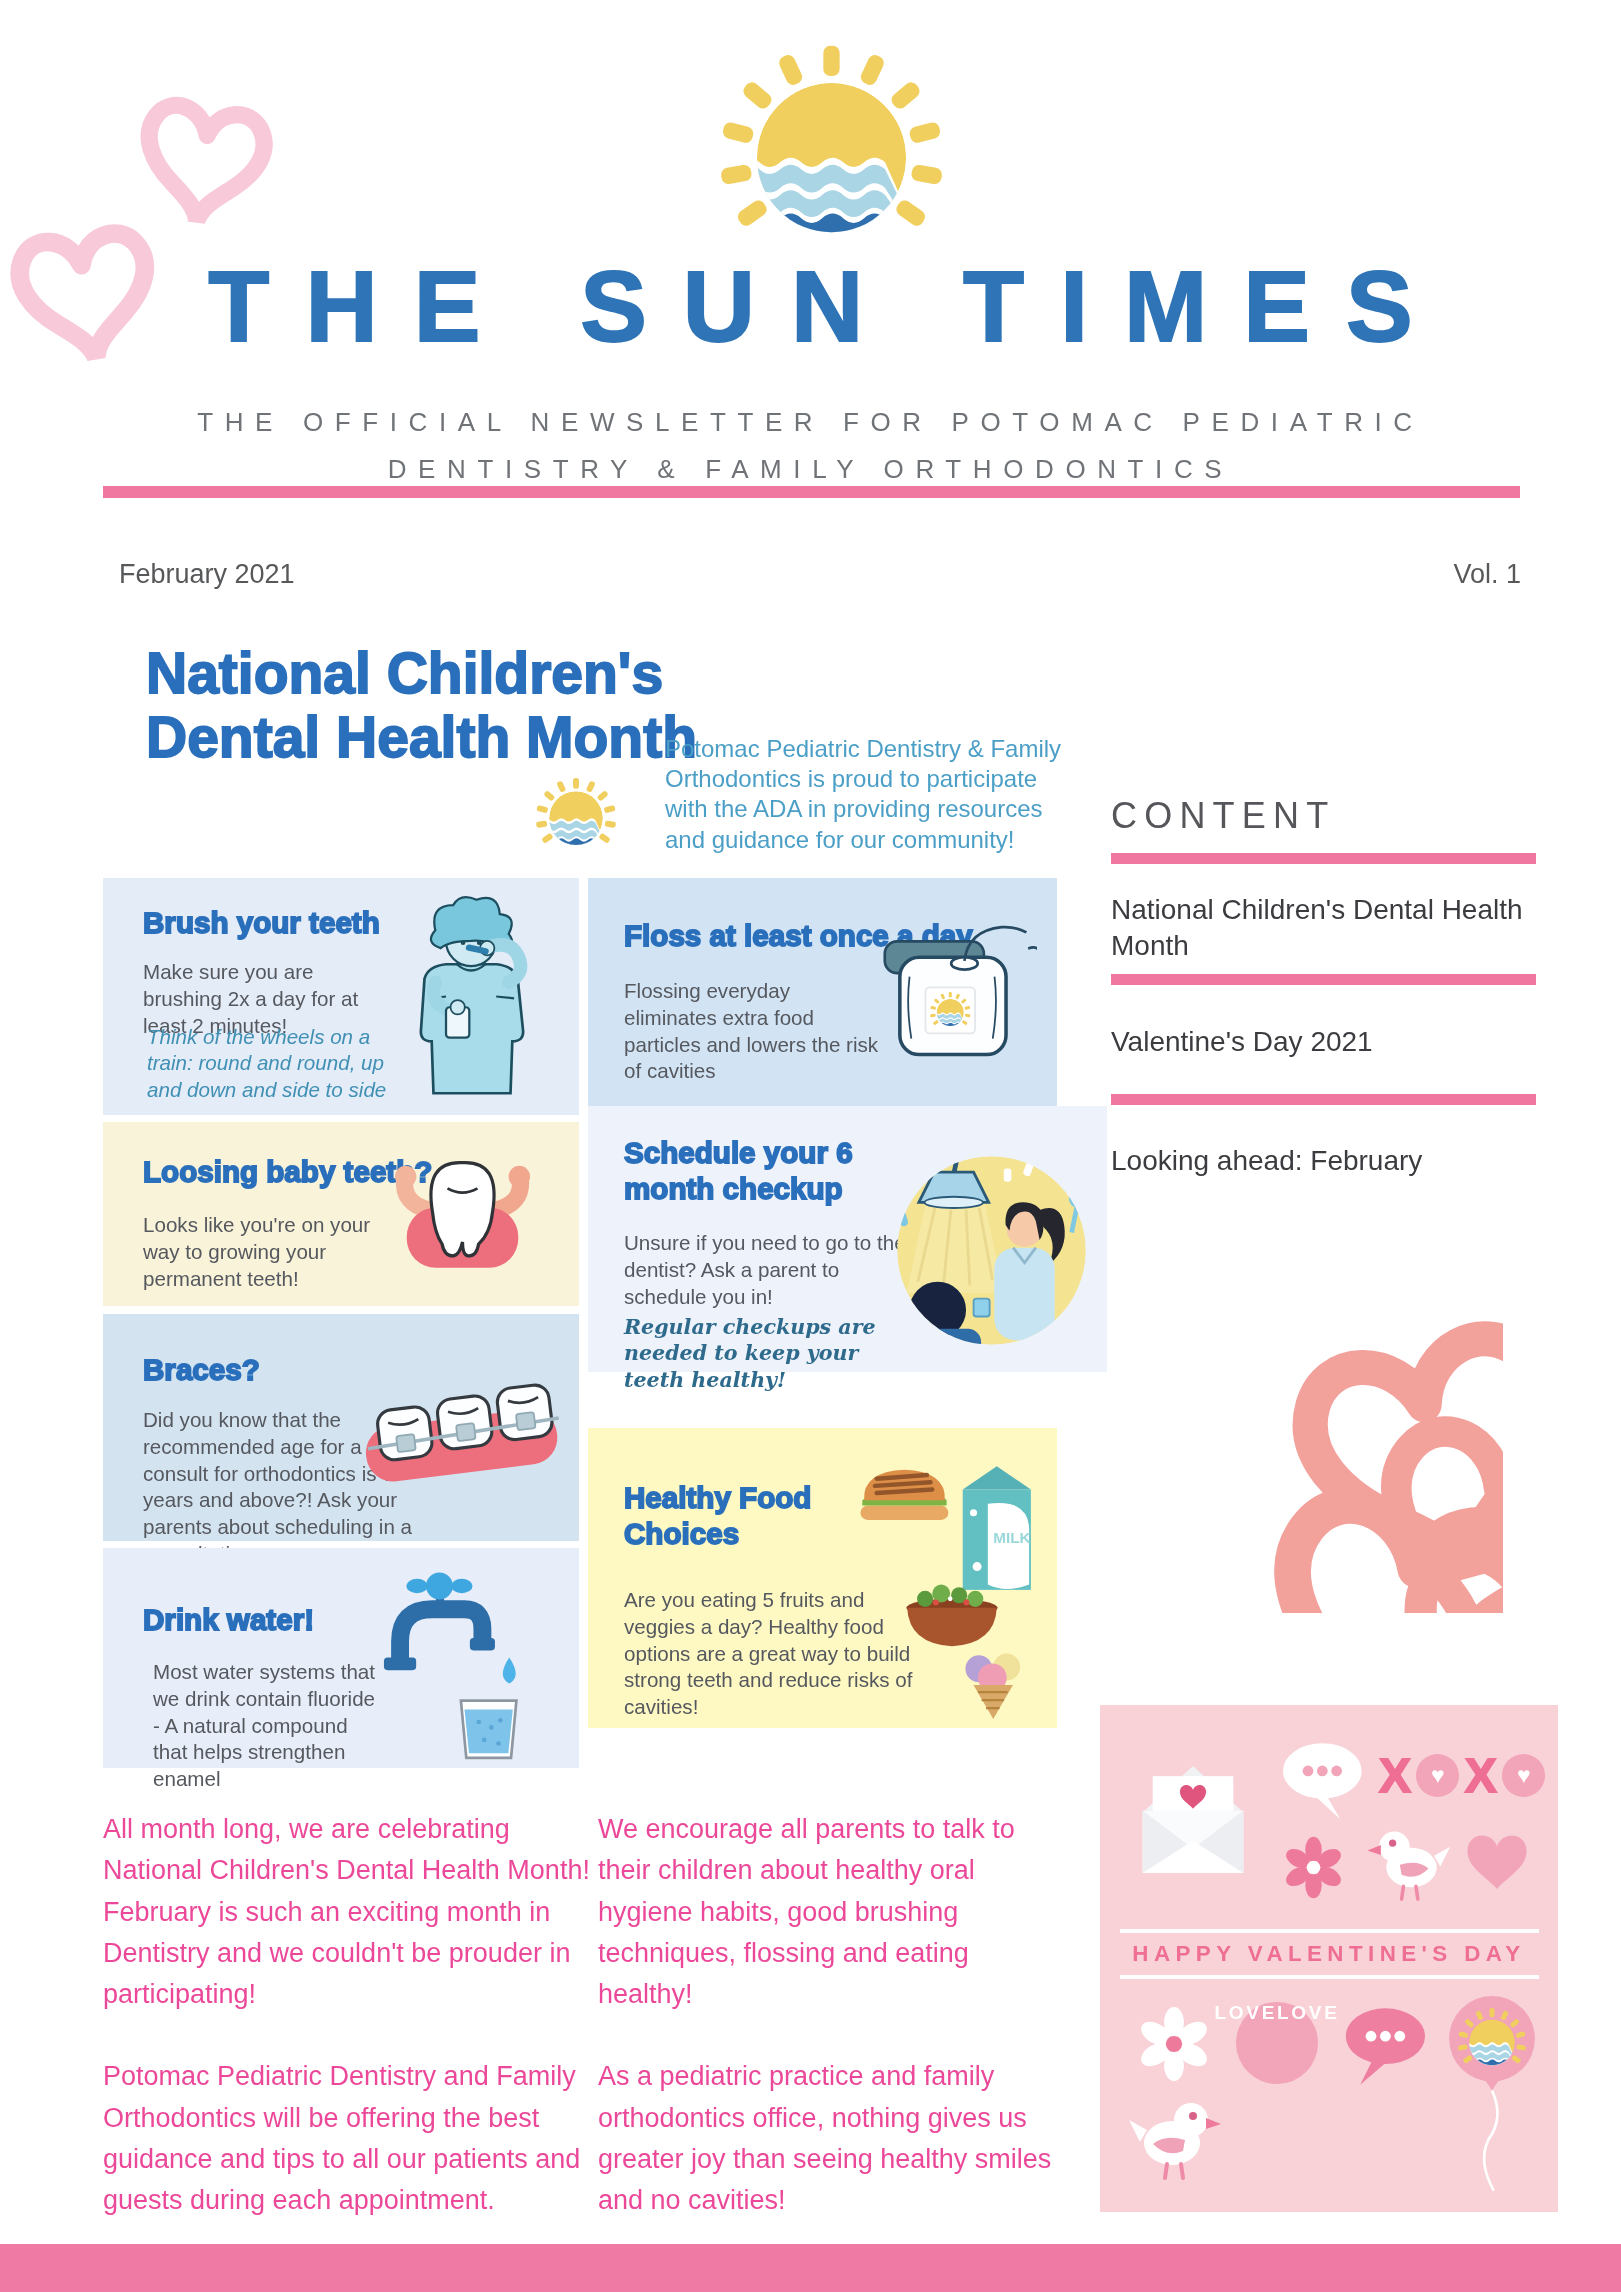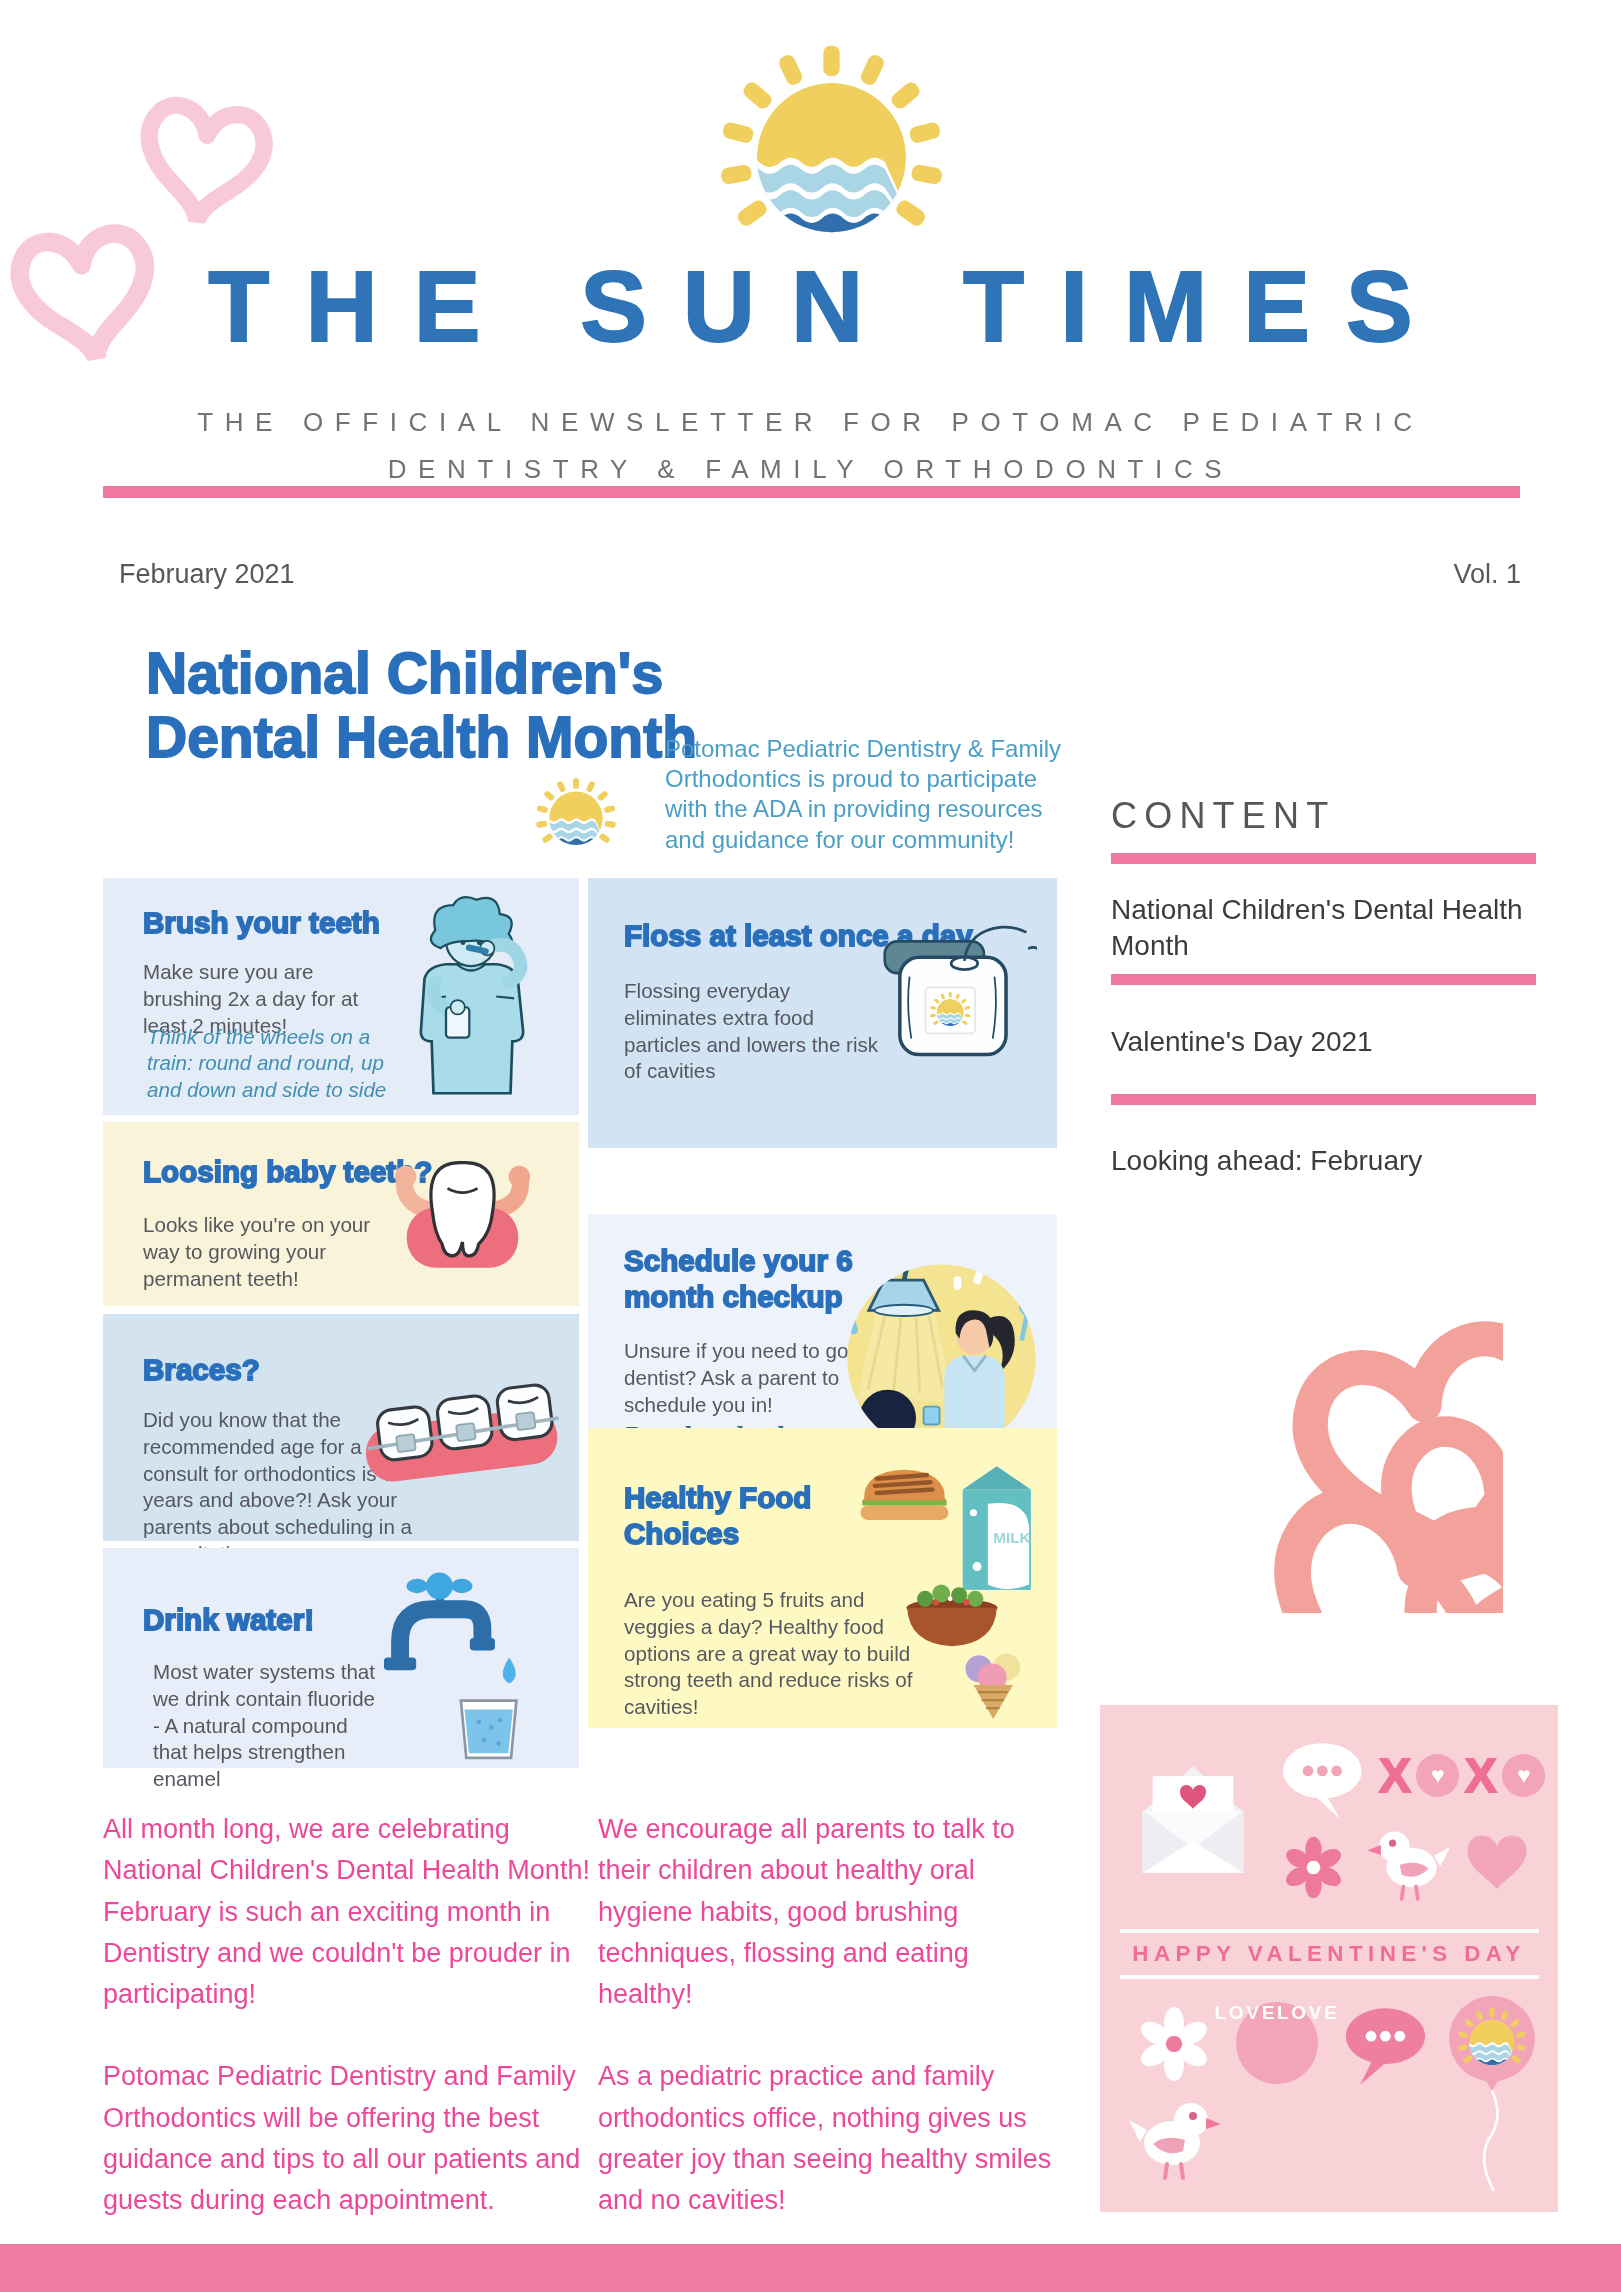--- a/index.html
+++ b/index.html
@@ -30,21 +30,21 @@
   
   .card{position:absolute;}
   .card h3{position:absolute;margin:0;color:#2a6fbb;font-size:29.6px;font-weight:700;line-height:1.2;}
   .card .body{position:absolute;margin:0;color:#55585e;font-size:20.6px;line-height:1.3;}
   .card .note{position:absolute;margin:4px;color:#4090b4;font-size:20.6px;line-height:1.28;font-style:italic;}
   .card .note-serif{position:absolute;margin:0;color:#2d6a8c;font-size:20.6px;line-height:1.28;
     font-style:italic;font-weight:700;font-family:"DejaVu Serif",serif;}
   .c-brush{left:103px;top:878px;width:476px;height:237px;background:#e4ecf8;}
   .c-floss{left:588px;top:878px;width:469px;height:270px;background:#d2e4f4;}
   .c-loosing{left:103px;top:1122px;width:476px;height:184px;background:#f9f3d9;}
-  .c-schedule{left:588px;top:1214px;width:469px;height:266px;background:#eef2fb;}
+  .c-schedule{left:588px;top:1106px;width:519px;height:266px;background:#eef2fb;}
   .c-braces{left:103px;top:1314px;width:476px;height:227px;background:#d3e3f0;}
   .c-healthy{left:588px;top:1428px;width:469px;height:300px;background:#fef9c3;}
   .c-drink{left:103px;top:1548px;width:476px;height:220px;background:#e8eef9;}
 
   
   .article{color:#ec4899;font-size:27px;line-height:1.53;}
   .article p{margin:0 0 41px 0;}
   .art-left{left:103px;top:1809px;width:494px;}
   .art-mid{left:598px;top:1809px;width:466px;}
 

